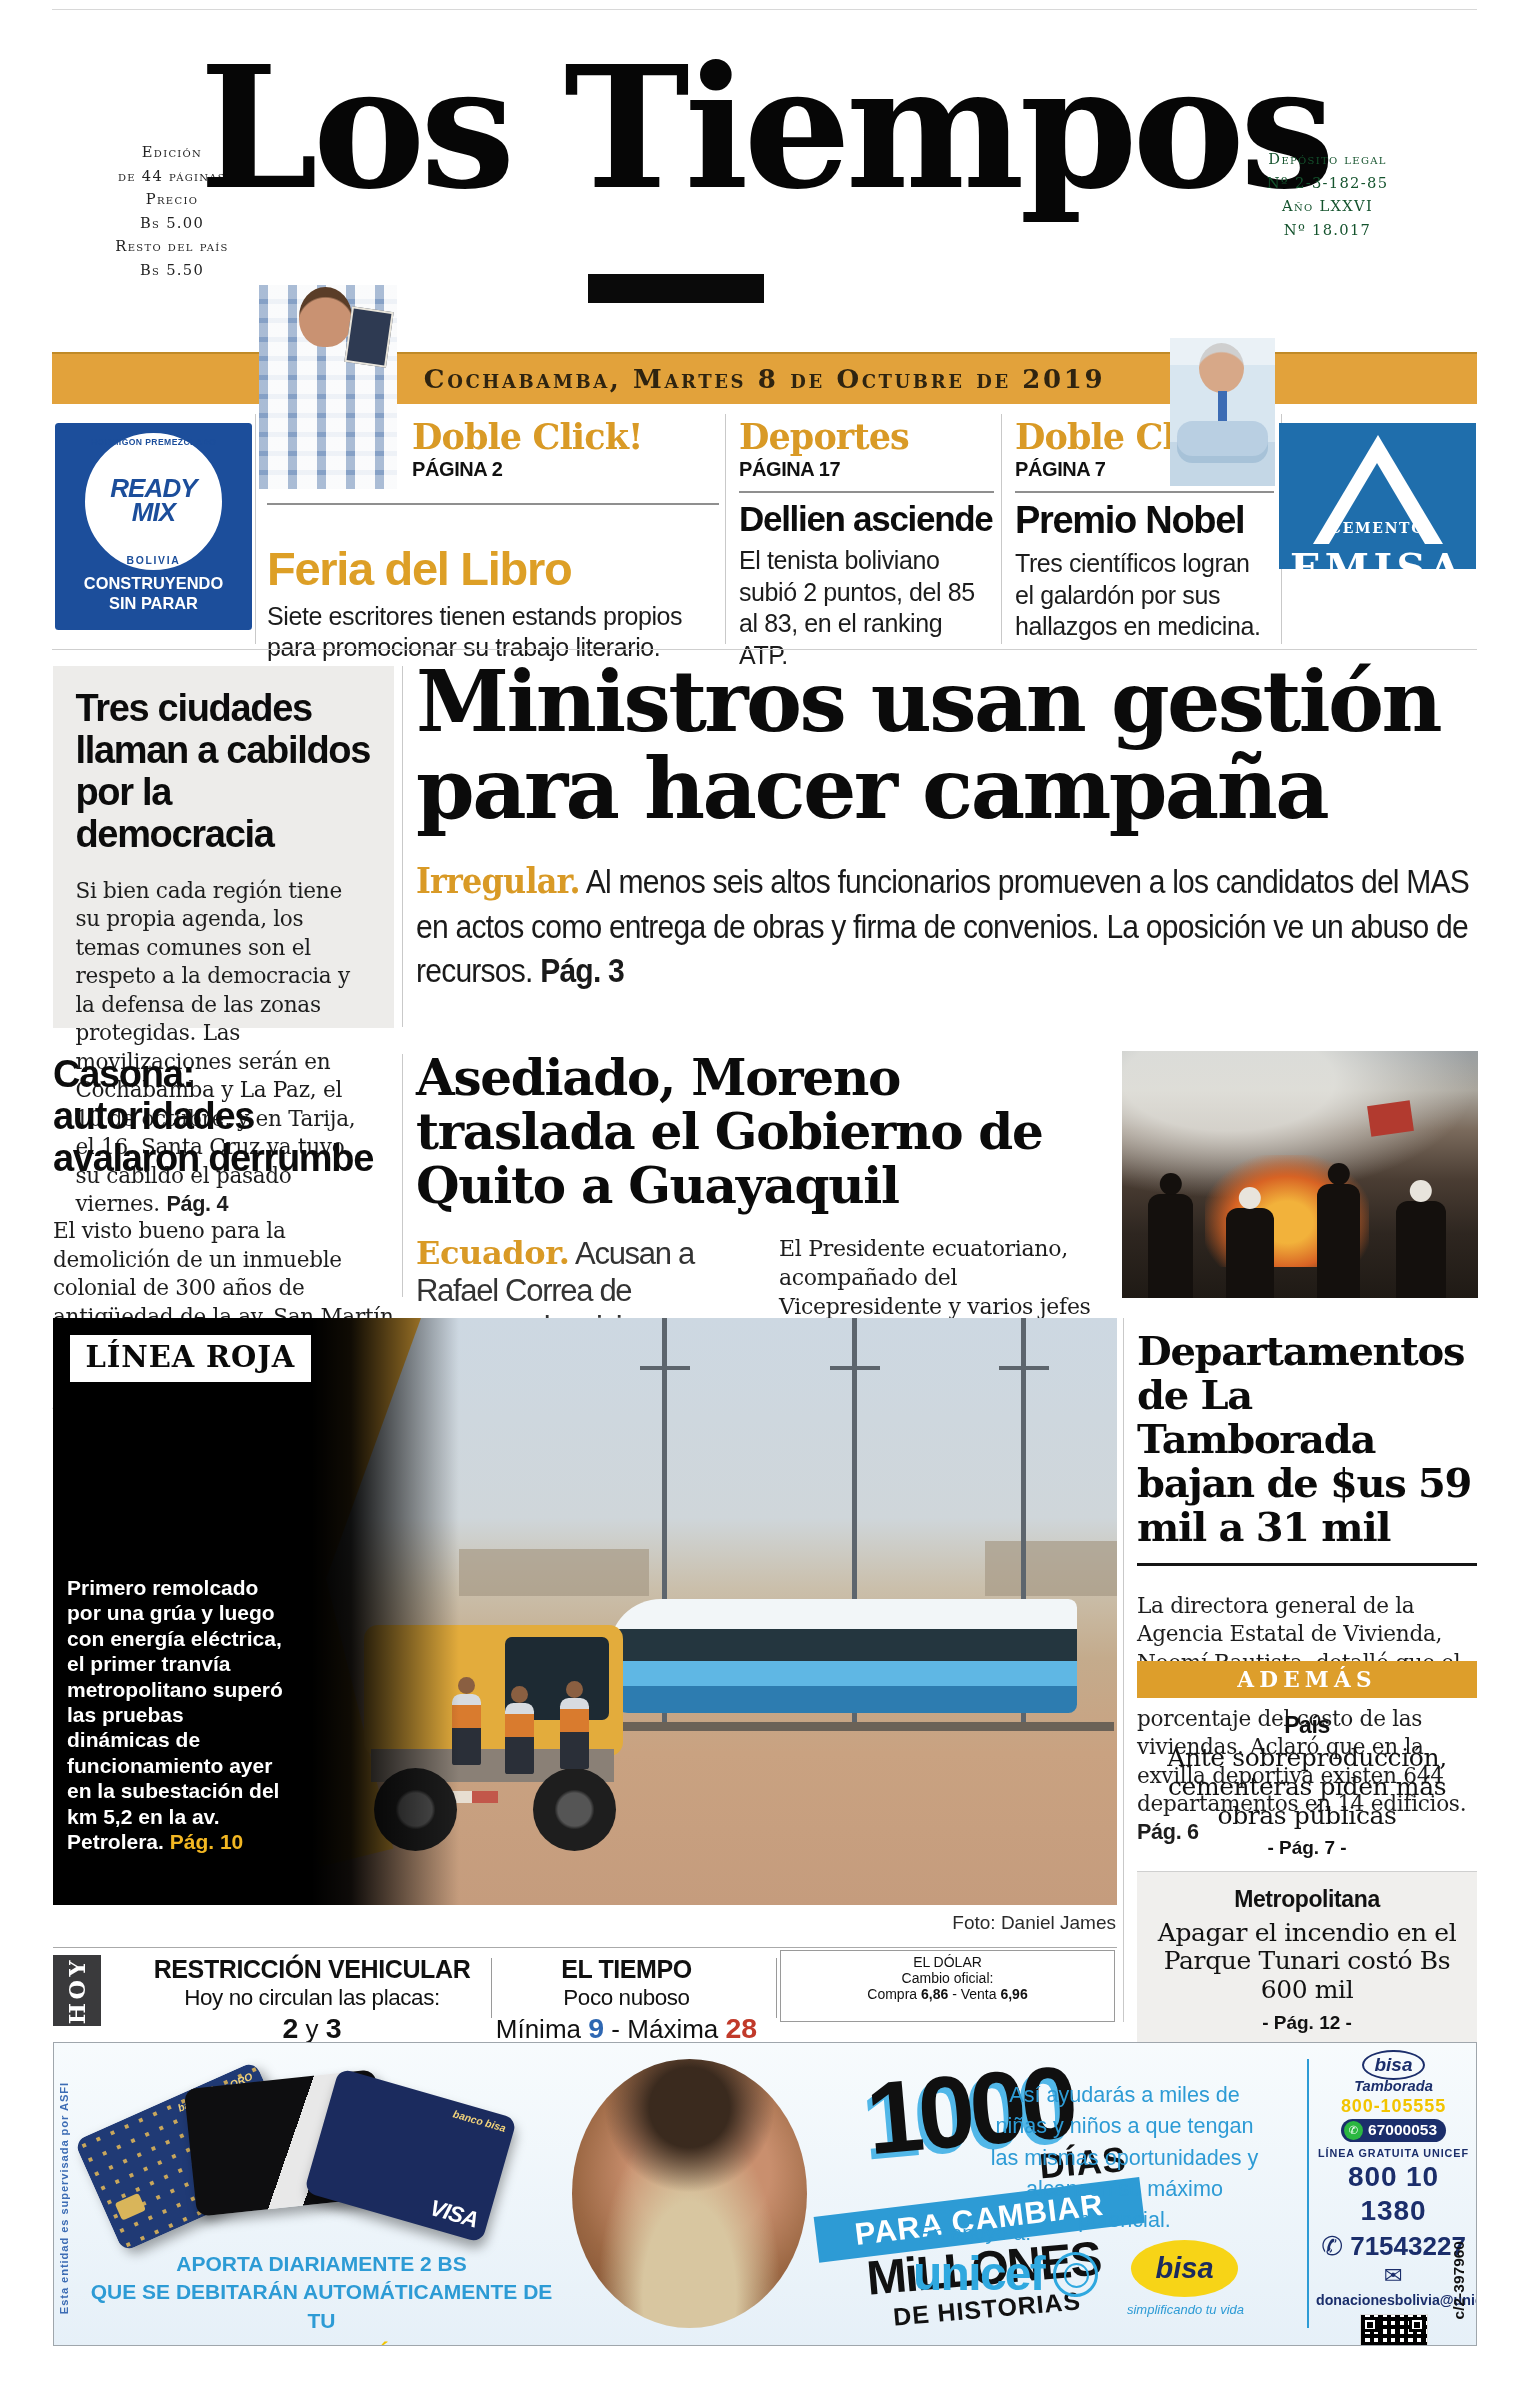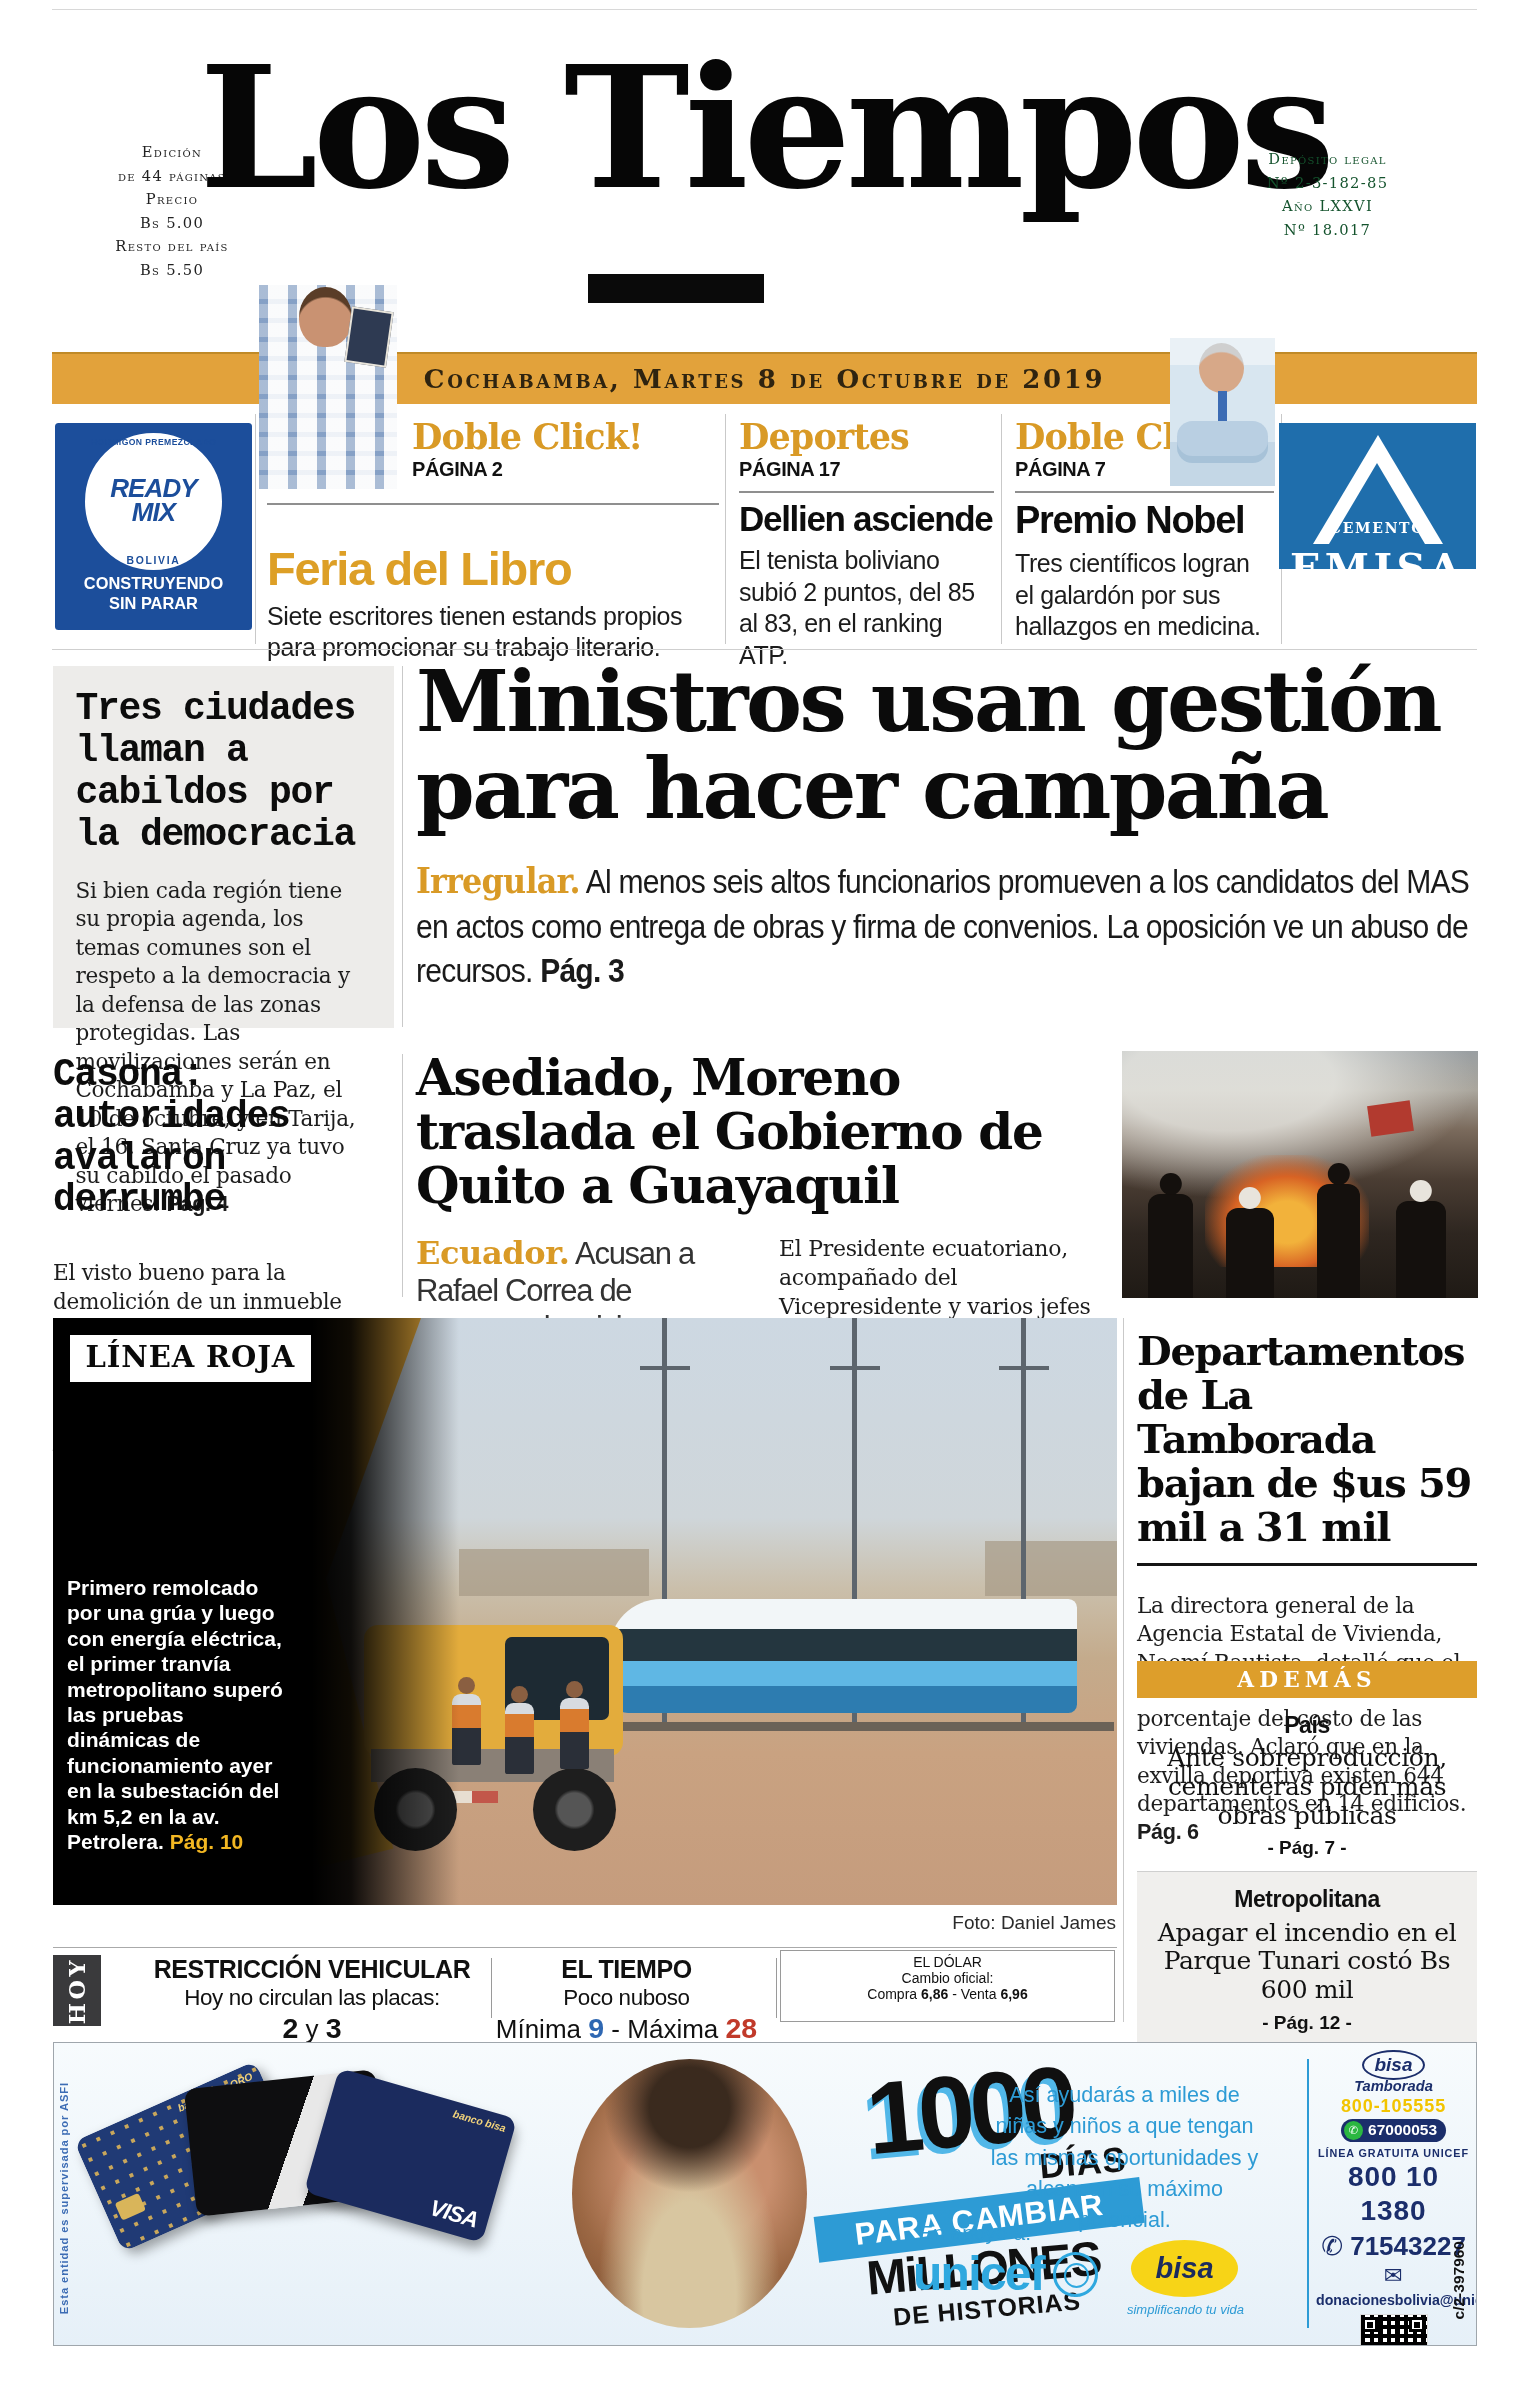--- a/index.html
+++ b/index.html
@@ -64,21 +64,21 @@
   .ttitle{font-weight:900;font-size:38px;letter-spacing:-1.3px;color:#0d0d0d;line-height:1;}
   .ttitle.gold{color:#DD9F26;font-size:47px;margin-top:40px;}
   .ttext{font-size:25px;line-height:1.27;letter-spacing:-0.4px;color:#1c1c1c;margin-top:8.6px;}
   #t-feria{left:267px;top:419px;width:452px;}
   #t-feria .khead{margin-left:145px;height:74px;}
   #t-deportes{left:739px;top:419px;width:255px;}
   #t-nobel{left:1015px;top:419px;width:259px;}
   #rule-strip{left:52px;top:649px;width:1425px;height:0.9px;background:#cfcfcf;}
   
   #box-cabildos{left:53px;top:666px;width:341px;height:362px;background:#EDECEA;padding:22.4px 22.4px 0;box-sizing:border-box;}
-  .sideh{font-family:Liberation Mono, monospace;font-weight:900;font-size:38px;line-height:1.1;letter-spacing:-1.3px;color:#0c0c0c;}
+  .sideh{font-family:Liberation Sans, sans-serif;font-weight:900;font-size:38px;line-height:1.1;letter-spacing:-1.3px;color:#0c0c0c;}
   .sideb{font-family:"DejaVu Serif",serif;font-size:21.6px;line-height:1.32;color:#1d1d1d;margin-top:21px;letter-spacing:-0.3px;}
   .sideb .pg{font-size:21.6px;}
   #vr1{left:402px;top:666px;height:361px;} #vr2{left:402px;top:1054px;height:243px;}
   #vr-right{left:1123px;top:1318px;height:704px;}
   #lead{left:416px;top:658px;width:1063px;}
   #lead h1{margin:0;font-family:"DejaVu Serif",serif;font-weight:900;font-size:84px;line-height:1.04;
            letter-spacing:-2.6px;color:#0b0b0b;}
   #lead .deck{margin-top:24px;width:1199px;transform:scaleX(.885);transform-origin:left top;
               font-size:34px;line-height:1.3;letter-spacing:-0.9px;color:#1a1a1a;}
   #lead .deck .kick{font-family:"DejaVu Serif",serif;font-weight:900;font-size:36px;color:#D99A26;}
@@ -484,20 +484,28 @@
       <span class="chip"></span>
       <span class="visa">VISA</span>
     </div>
     <div class="card" id="c2">
       <span class="visa">VISA</span>
     </div>
     <div class="card" id="c3">
       <span class="cbrand">banco bisa</span>
       <span class="visa">VISA</span>
     </div>
+    <div id="aporta">
+      <div>
+        <span>APORTA DIARIAMENTE</span>
+        <b>2 BS</b>
+      </div>
+      <div>QUE SE DEBITARÁN AUTOMÁTICAMENTE DE TU</div>
+      <span class="y">TARJETA DE CRÉDITO.</span>
+    </div>
     <div id="baby"></div>
     <div id="campaign">
       <div class="n">1000</div>
       <div class="d">DÍAS</div>
       <span class="rb">PARA CAMBIAR</span>
       <div class="m">MiLLONES</div>
       <div class="h">DE HISTORIAS</div>
     </div>
     <div id="msg">Así ayudarás a miles de niñas y niños a que tengan las mismas oportunidades y alcancen su máximo potencial.</div>
     <div id="apoyo">En apoyo a:</div>

